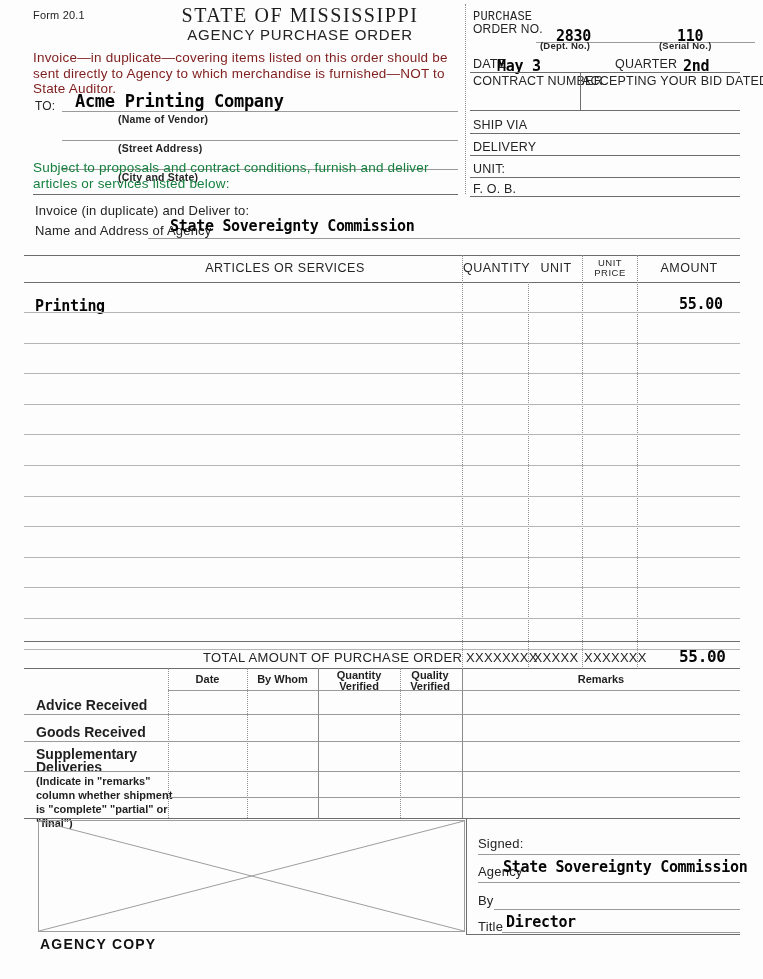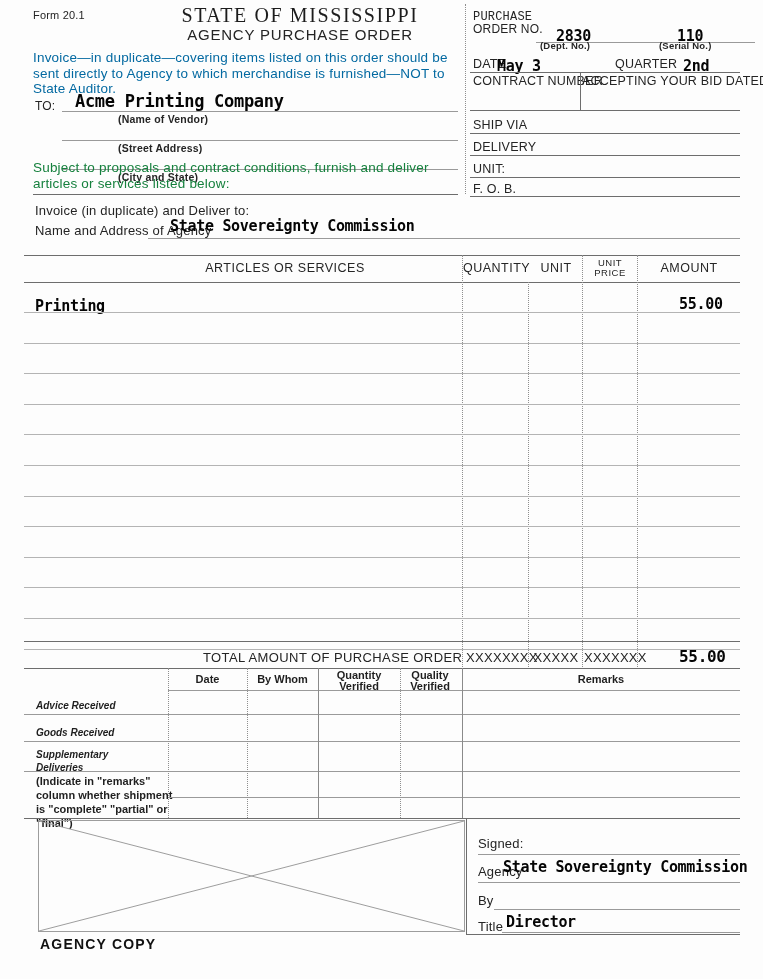--- a/index.html
+++ b/index.html
@@ -57,21 +57,21 @@
     left: 150px; top: 4px; width: 300px; text-align: center;
     font-family: "Liberation Serif", serif;
     font-size: 20px; letter-spacing: 1.6px; color: #1c1c1c;
   }
   #title-sub {
     left: 150px; top: 26px; width: 300px; text-align: center;
     font-size: 15px; letter-spacing: 0.8px; color: #242424;
   }
   #invoice-note {
     left: 33px; top: 50px; width: 425px;
-    font-size: 13.5px; line-height: 15.5px; color: #0369a1;
+    font-size: 13.5px; line-height: 15.5px; color: #7f1d1d;
     white-space: normal;
   }
   #to-label { left: 35px; top: 99px; font-size: 12px; }
   #vendor-name { left: 75px; top: 91px; font-size: 17px; }
   #cap-vendor { left: 118px; top: 113px; font-size: 10.5px; font-weight: bold; }
   #cap-street { left: 118px; top: 142px; font-size: 10.5px; font-weight: bold; }
   #cap-city   { left: 118px; top: 171px; font-size: 10.5px; font-weight: bold; }
   #subject-note {
     left: 33px; top: 160px; width: 425px;
     font-size: 13.5px; line-height: 15.5px; color: #15803d;
@@ -127,25 +127,24 @@
   .vhead {
     position: absolute;
     font-size: 11px;
     font-weight: bold;
     color: #1f1f1f;
     text-align: center;
     line-height: 11px;
   }
   .vrow-label {
     position: absolute;
-    font-size: 10px;
+    font-size: 14px;
     font-weight: bold;
     color: #1f1f1f;
     line-height: 13px;
-    font-style: italic;
   }
   .vnote {
     position: absolute;
     font-size: 11px;
     font-weight: bold;
     color: #1f1f1f;
     line-height: 14px;
     width: 140px;
   }
 

